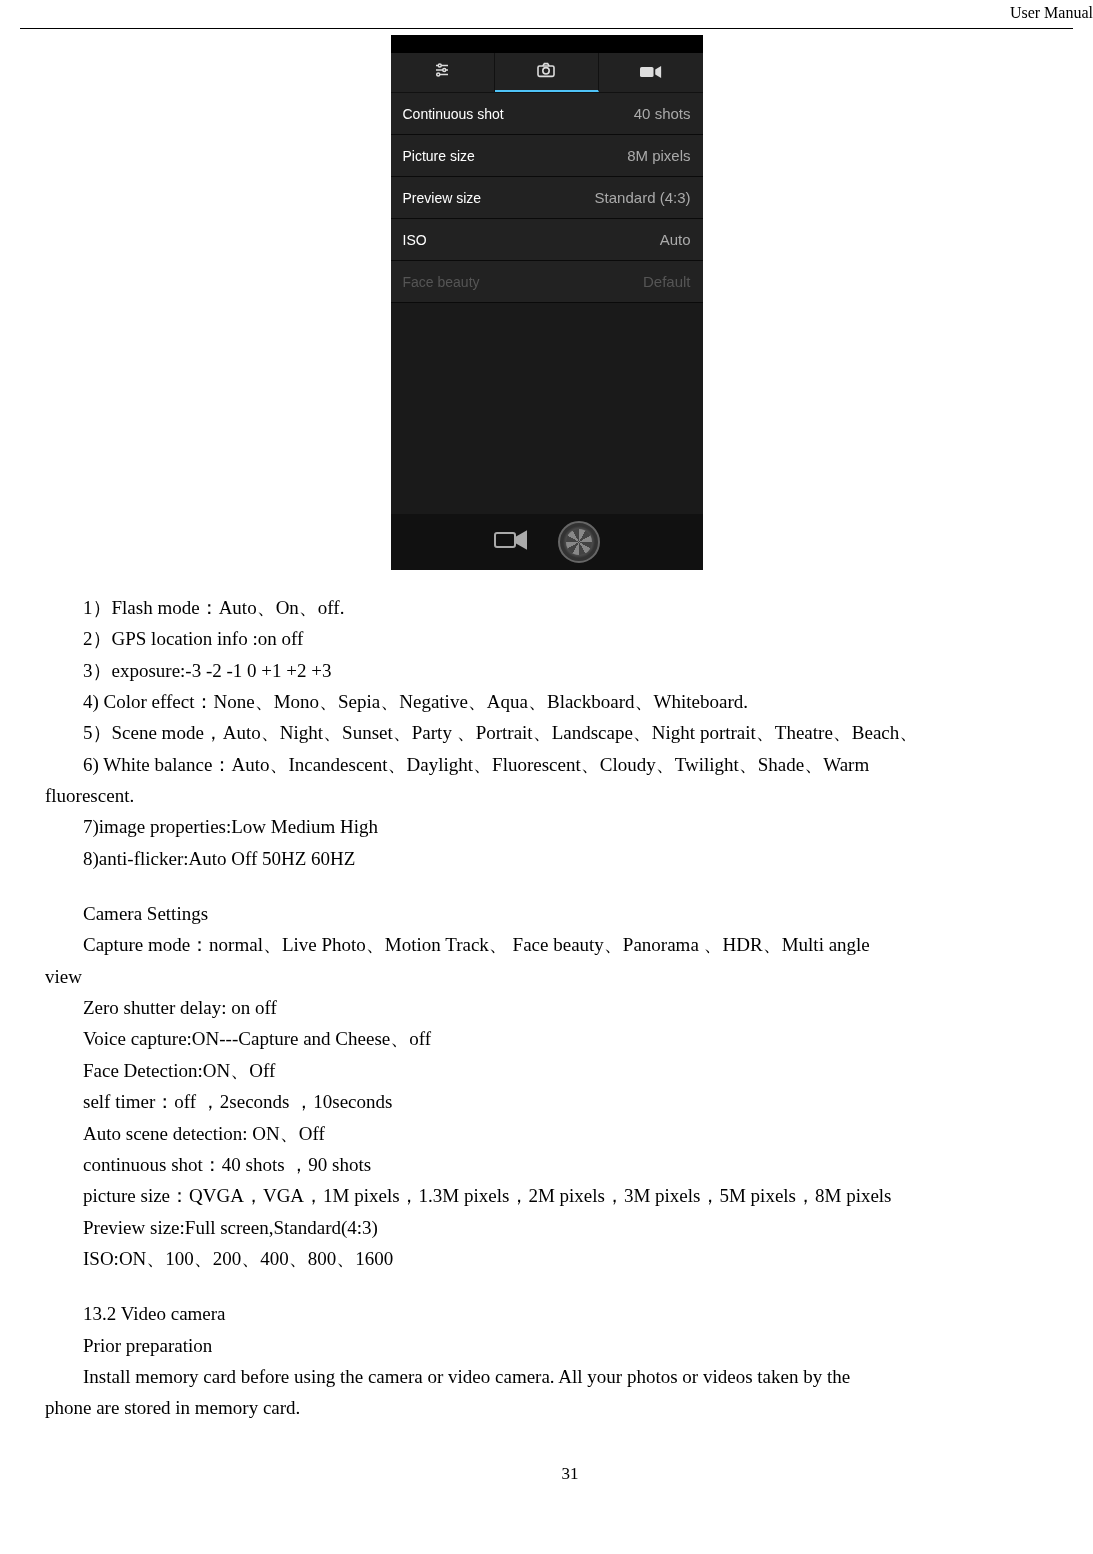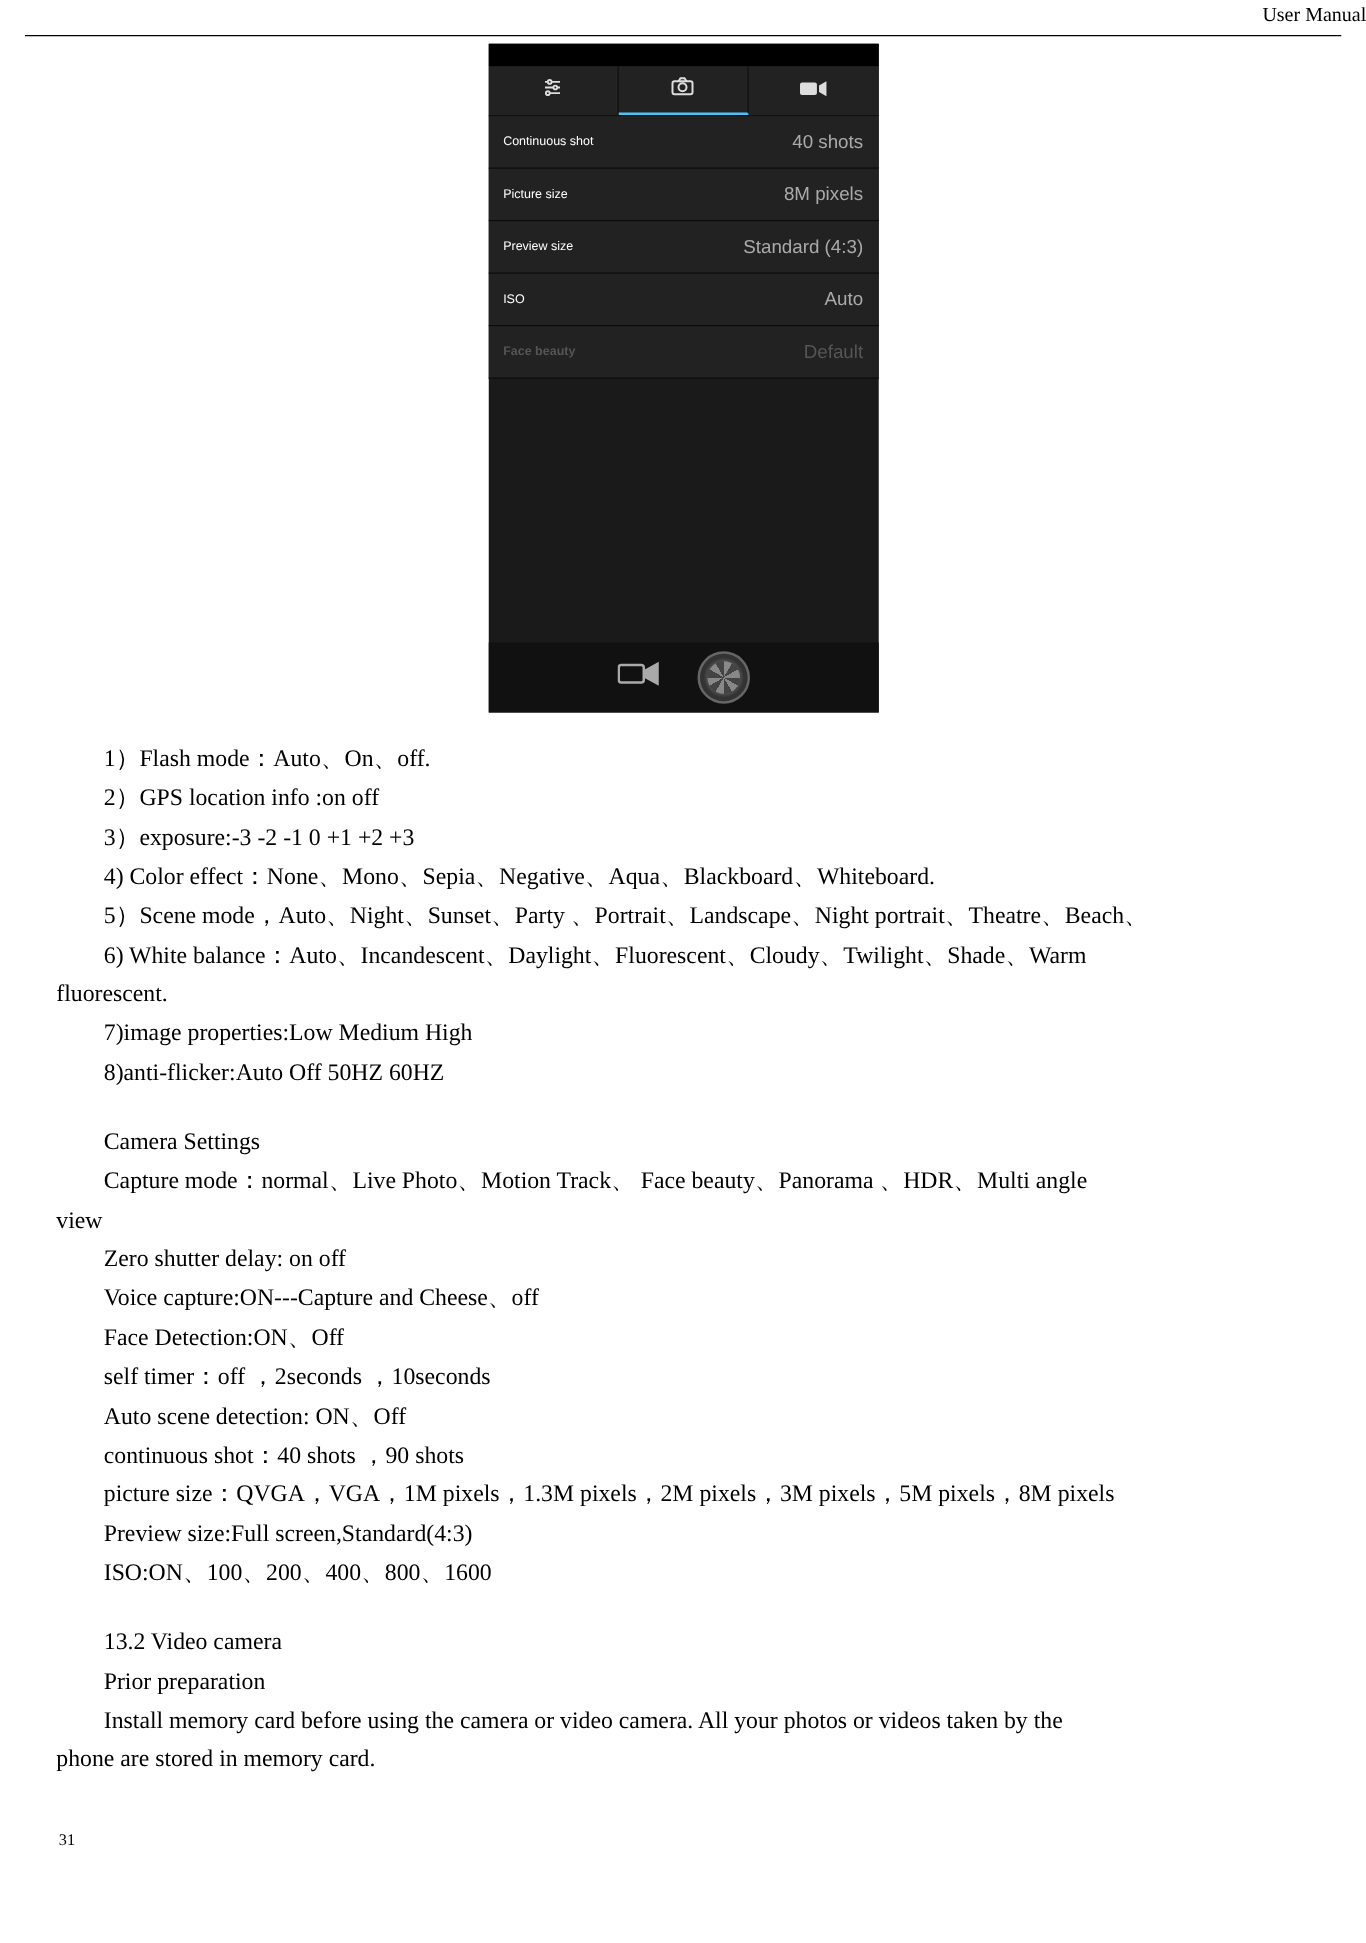--- a/index.html
+++ b/index.html
@@ -70,27 +70,27 @@
     .srow {
       display: flex;
       justify-content: space-between;
       align-items: center;
       padding: 12px 12px;
       border-bottom: 1px solid #0a0a0a;
       background: #222;
     }
     .srow-label {
       color: #fff;
-      font-size: 10px;
+      font-size: 14px;
     }
     .srow-value {
       color: #aaa;
       font-size: 15px;
     }
-    .srow.dim .srow-label { color: #555; font-weight: bold; }
+    .srow.dim .srow-label { color: #555; }
     .srow.dim .srow-value { color: #555; }
     .bottom-bar {
       position: absolute;
       bottom: 0;
       left: 0;
       right: 0;
       height: 56px;
       background: #111;
       display: flex;
       align-items: center;
@@ -118,22 +118,23 @@
     }
     .content {
       padding: 0 45px;
       line-height: 1.65;
       text-align: justify;
     }
     .indent {
       text-indent: 2em;
     }
     .footer {
+      text-align: center;
       margin-top: 40px;
-      font-size: 13px;
+      font-size: 17px;
       padding-left: 47px;
     }
     .section-spacer {
       height: 24px;
     }
   </style>
 </head>
 <body>
 
 <div class="header">User    Manual</div>

